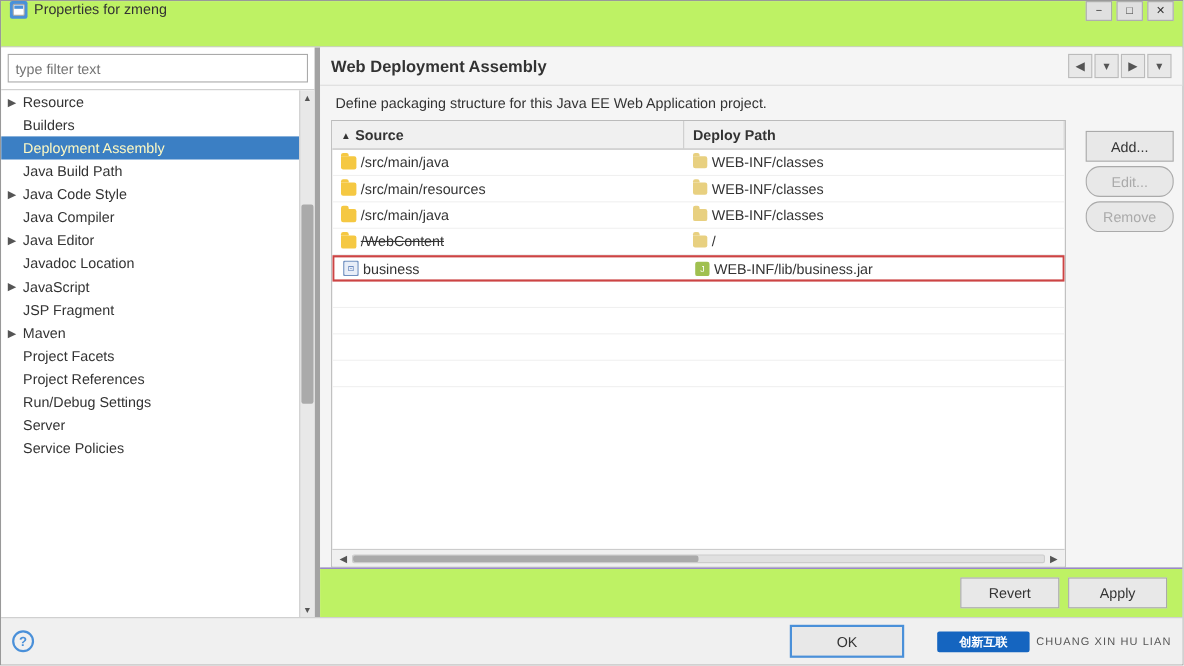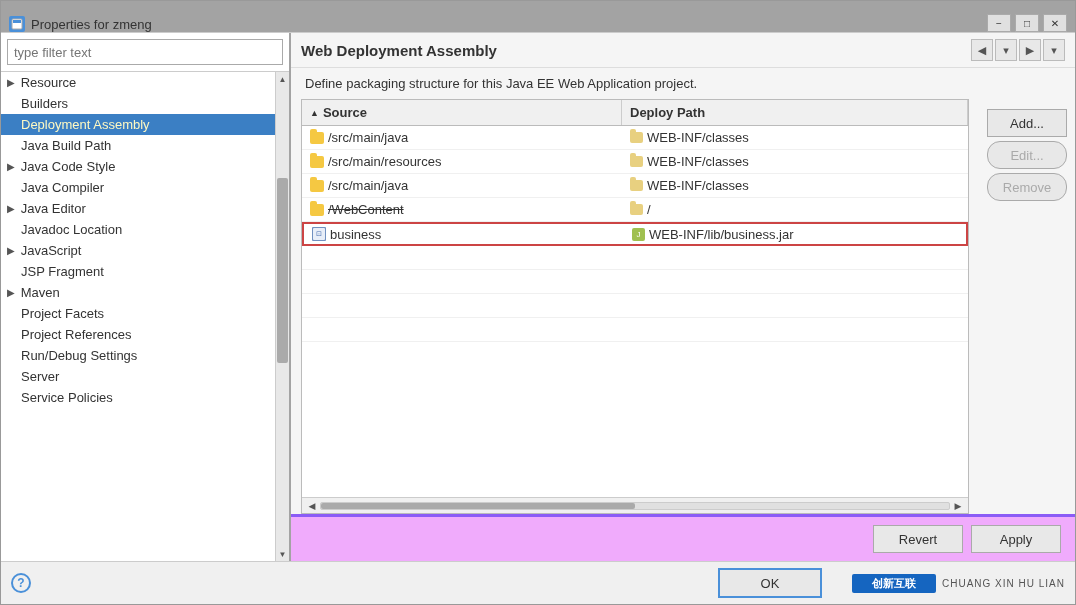--- a/index.html
+++ b/index.html
@@ -15,24 +15,24 @@
     .window {
       width: 1076px;
       height: 605px;
       background: #f0f0f0;
       border: 1px solid #999;
       display: flex;
       flex-direction: column;
     }
 
     .title-bar {
-      background: #a3a3a3;
-      height: 32px;
-      display: flex;
-      align-items: flex-end;
+      background: #bef264;
+      height: 42px;
+      display: flex;
+      align-items: flex-start;
       padding: 0 8px;
       border-bottom: 1px solid #ccc;
       flex-shrink: 0;
     }
 
     .title-bar-icon {
       width: 16px;
       height: 16px;
       margin-right: 6px;
       background: #4a90d9;
@@ -72,21 +72,21 @@
     .main-content {
       display: flex;
       flex: 1;
       overflow: hidden;
     }
 
     
     .left-panel {
       width: 290px;
       background: #fff;
-      border-right: 2px solid #a3a3a3;
+      border-right: 5px solid #a3a3a3;
       display: flex;
       flex-direction: column;
       flex-shrink: 0;
     }
 
     .filter-box {
       padding: 6px;
       border-bottom: 1px solid #ccc;
     }
 
@@ -376,22 +376,22 @@
       font-size: 13px;
       color: #333;
       display: flex;
       align-items: center;
       justify-content: center;
     }
     .action-btn:disabled { color: #aaa; cursor: default; border-radius: 13px; }
 
     
     .bottom-bar {
-      background: #f0abfc;
-      border-top: 3px solid #8b5cf6;
+      background: #bef264;
+      border-top: 1px solid #8b5cf6;
       display: flex;
       flex-direction: column;
     }
 
     .bottom-buttons-row {
       display: flex;
       justify-content: flex-end;
       padding: 8px 14px;
       gap: 8px;
     }

